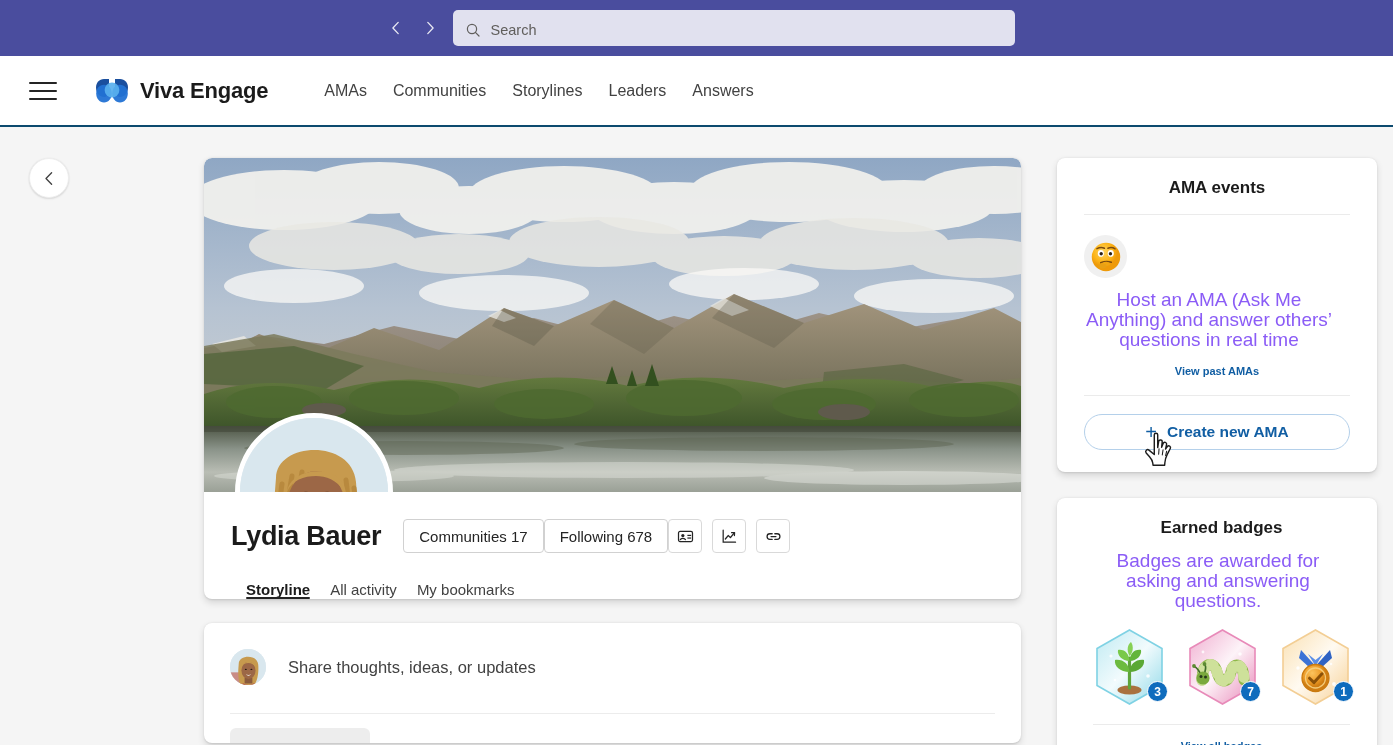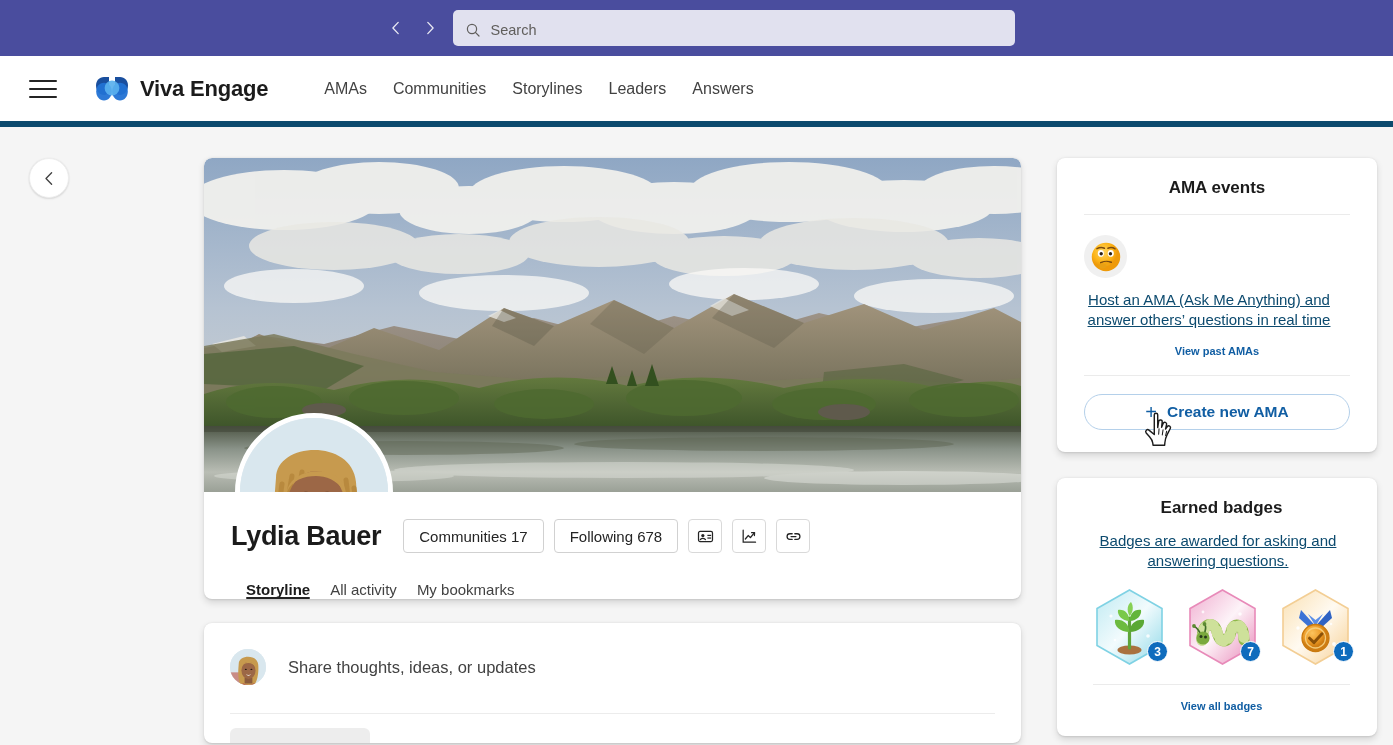--- a/index.html
+++ b/index.html
@@ -27,21 +27,21 @@
     display: flex; align-items: flex-start; padding: 12px 12px; margin-left: 6px;
     cursor: text;
   }
   .searchbox .s-icon { margin-right: 10px; display: flex; }
   .searchbox .s-text { color: #605e5c; font-size: 14.5px; }
 
   
   .appbar {
     height: 71px; background: #ffffff;
     display: flex; align-items: center; padding-left: 29px;
-    border-bottom: 6px solid #0c4a6e;
+    border-bottom: 2px solid #0c4a6e;
   }
   .hamburger {
     width: 32px; height: 32px; display:flex; flex-direction: column;
     justify-content: center; gap: 6px; cursor: pointer;
   }
   .hamburger span { display:block; width: 28px; height: 2px; background: #242424; border-radius: 1px; }
 
   .brand { display: flex; align-items: center; margin-left: 34px; cursor: pointer; }
   .brand-logo { width: 34px; height: 30px; position: relative; }
   .brand-name {
@@ -95,21 +95,21 @@
 
   .profile-info { padding: 24px 31px 0 27px; }
   .identity-row { display: flex; align-items: center; height: 40px; }
   .pname {
     font-size: 27px; font-weight: bold; color: #1b1b1b; letter-spacing: -0.3px;
     margin-right: 22px; white-space: nowrap;
   }
   .statpill {
     height: 34px; border: 1px solid #d1d1d1; border-radius: 4px;
     background: #fff; display: flex; align-items: center; padding: 0 15px;
-    font-size: 15px; color: #242424; margin-right: 10px; cursor: pointer;
+    font-size: 15px; color: #242424; cursor: pointer;
     white-space: nowrap;
   }
   .iconbtn {
     width: 34px; height: 34px; border: 1px solid #d9d9d9; border-radius: 4px;
     background: #fff; display: flex; align-items: center; justify-content: center;
     margin-right: 10px; cursor: pointer;
   }
   .tabs { display: flex; margin-top: 19px; gap: 0; }
   .tab {
     font-size: 15px; color: #424242; padding: 6px 10px 1px 10px; cursor: pointer;
@@ -142,23 +142,22 @@
   .side-card { padding: 20px 27px 22px 27px; }
   .side-title { font-size: 17px; font-weight: bold; color: #1b1b1b; }
   .side-rule { height: 1px; background: #ebebeb; margin: 16px 0 0 0; }
 
   .emoji-circle {
     width: 43px; height: 43px; border-radius: 50%; background: #f0f0f0;
     margin-top: 20px; display: flex; align-items: center; justify-content: center;
     overflow: hidden;
   }
   .side-desc {
-    font-size: 15px; color: #0c4a6e; line-height: 20px; margin-top: 12px;
+    font-size: 19px; color: #8b5cf6; line-height: 20px; margin-top: 12px;
     max-width: 250px;
-    text-decoration: underline;
   }
   .side-link {
     display: inline-block; font-size: 11px; color: #115ea3; font-weight: bold;
     margin-top: 15px; text-decoration: none; cursor: pointer;
   }
   .create-btn {
     margin-top: 18px; height: 36px; border: 1px solid #b4d0ea; border-radius: 18px;
     background: #ffffff; display: flex; align-items: center; justify-content: center;
     color: #115ea3; font-size: 15.5px; font-weight: bold; cursor: pointer; gap: 10px;
     position: relative;

